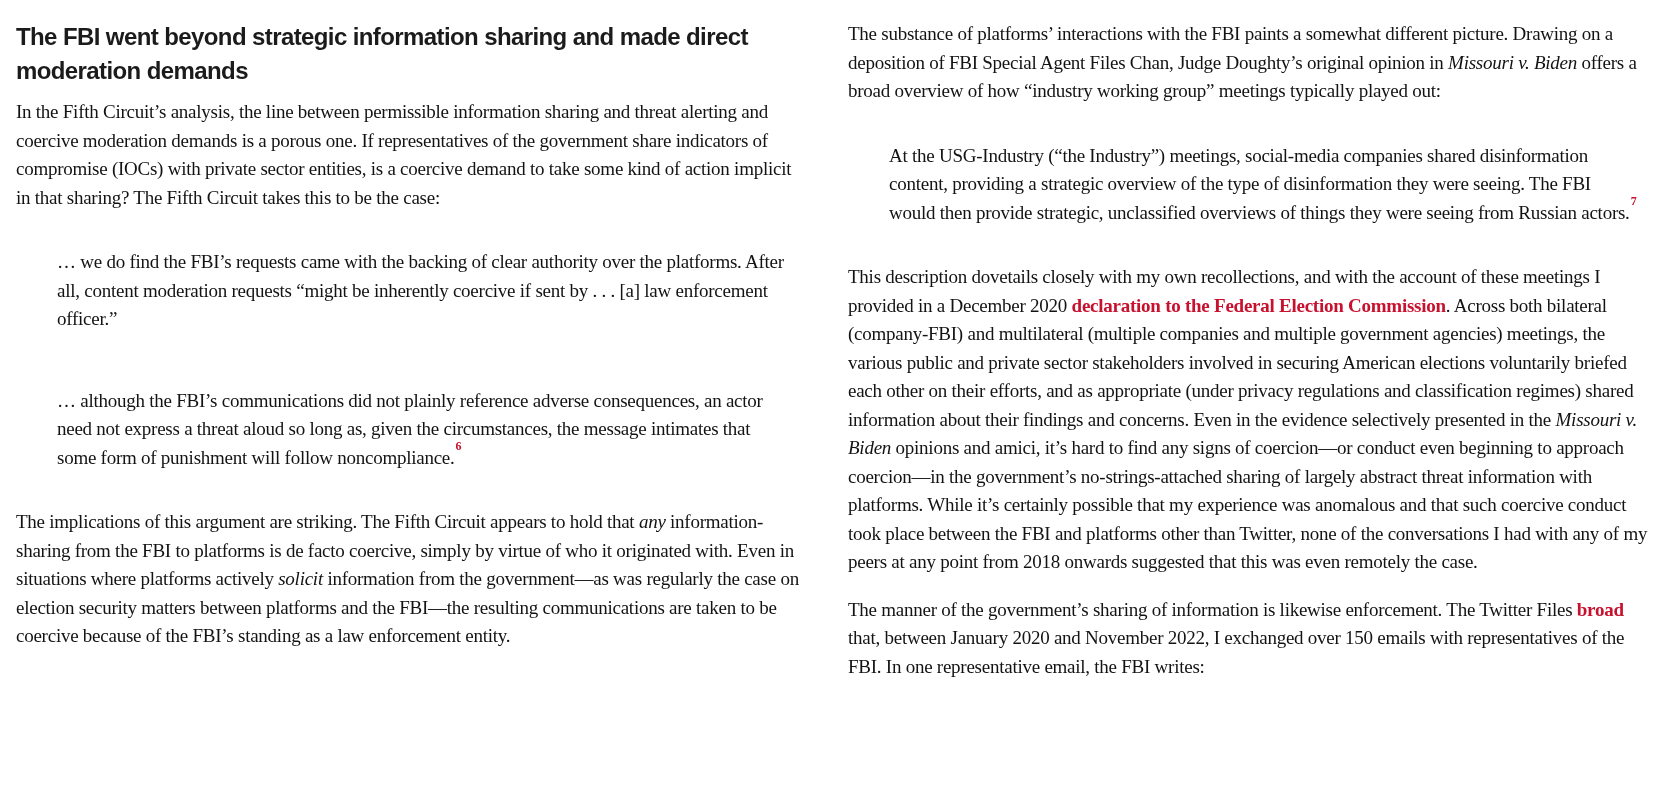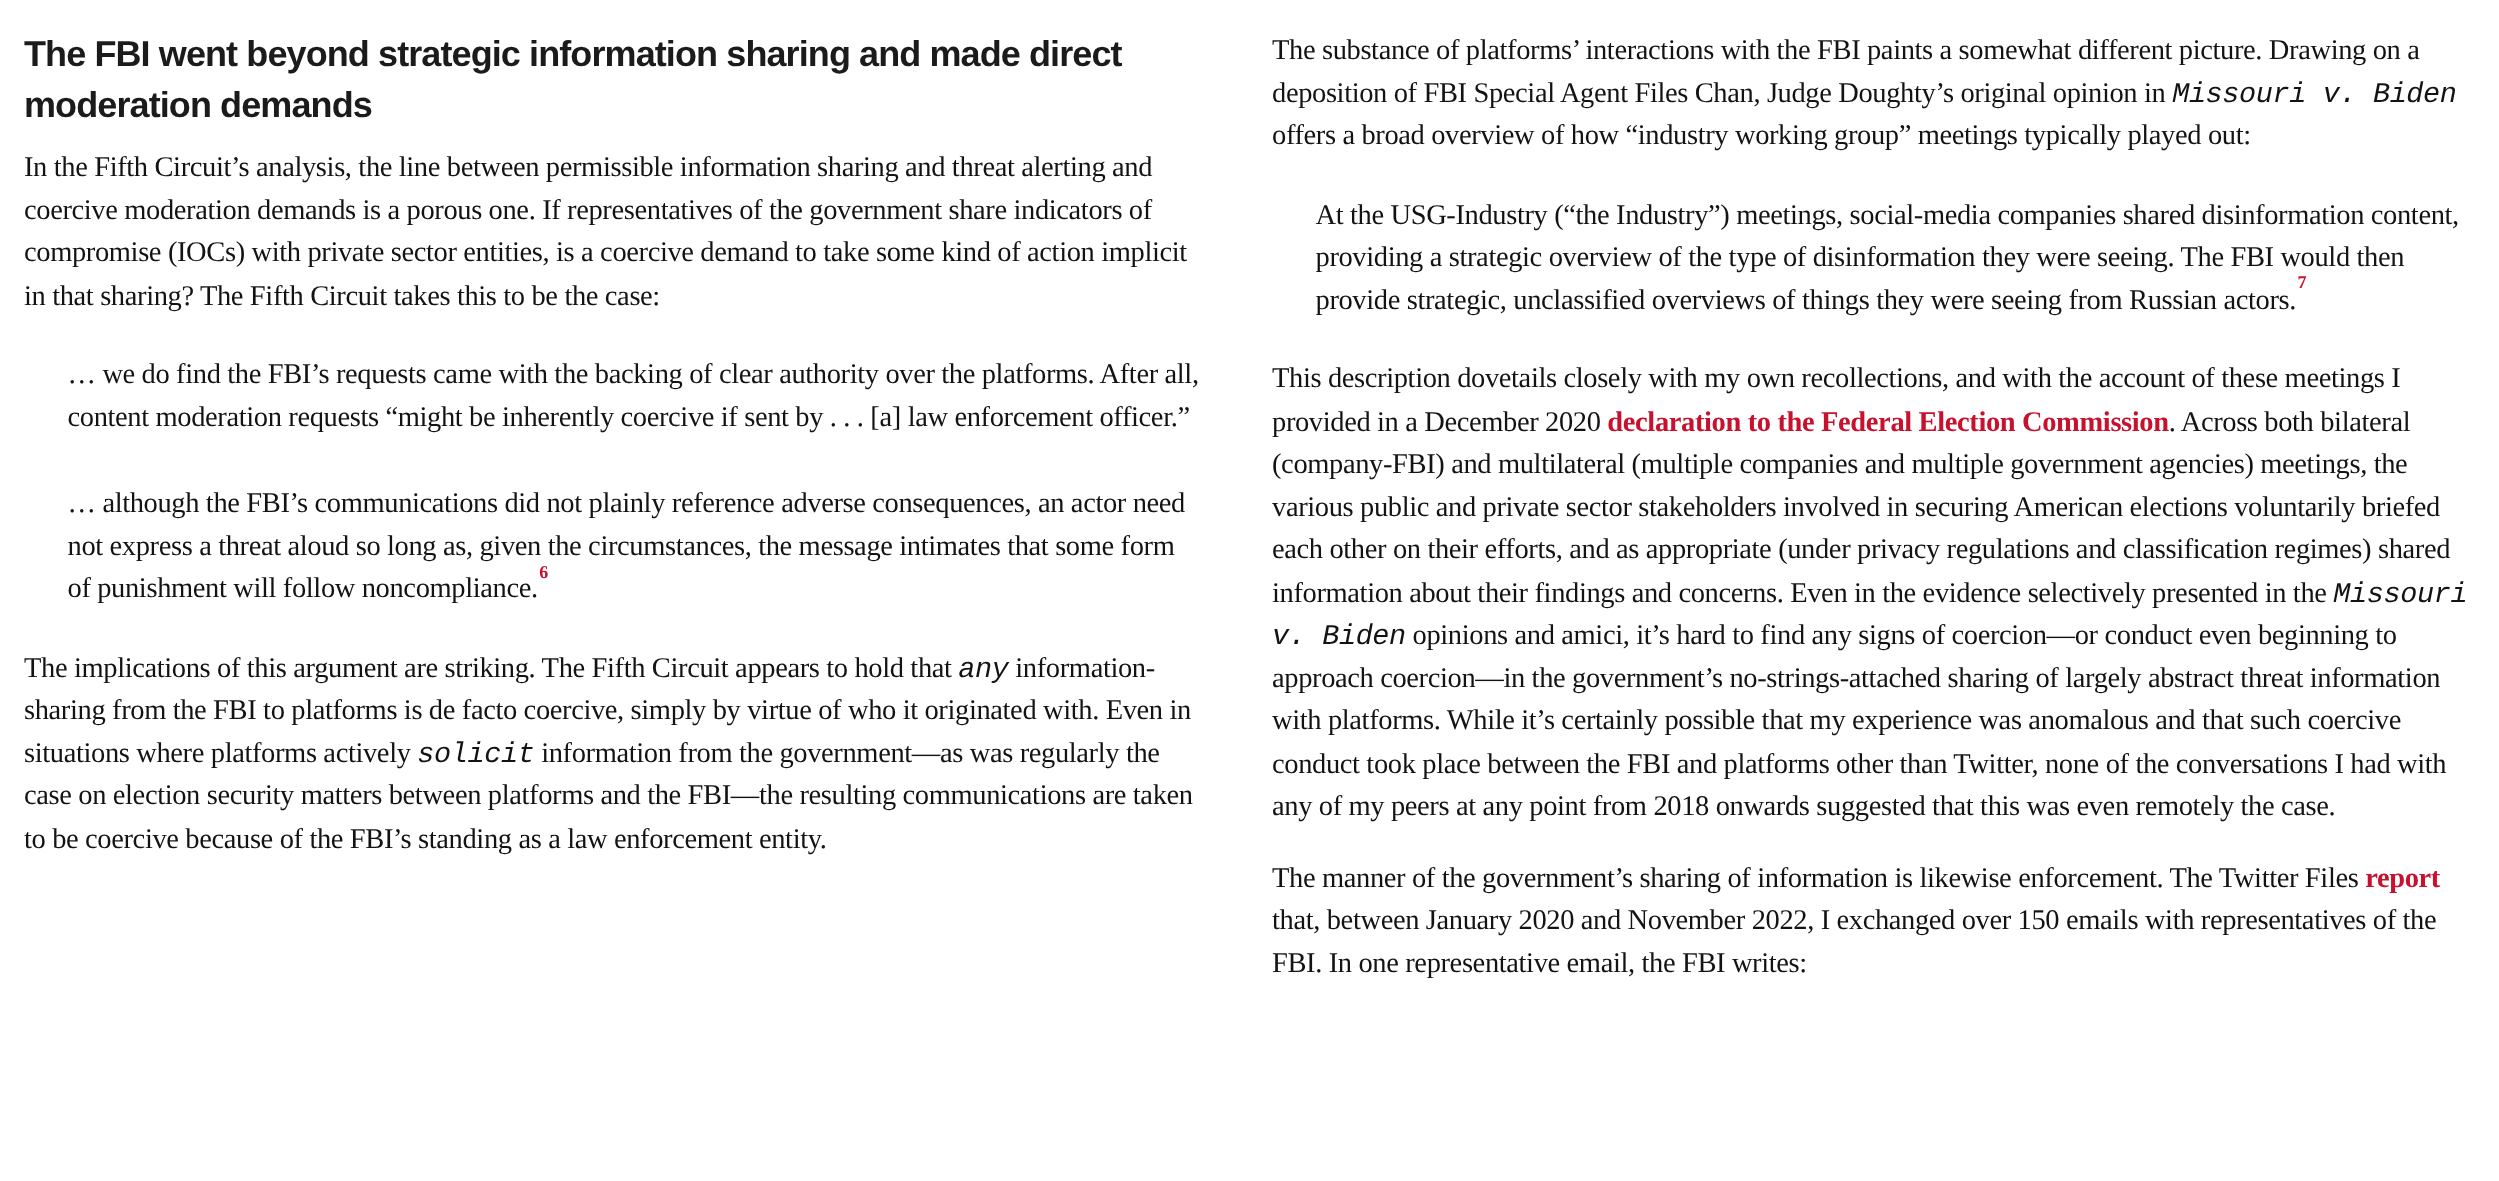--- a/index.html
+++ b/index.html
@@ -36,23 +36,23 @@
   p.body {
     font-size: 19px;
     line-height: 28.5px;
     letter-spacing: -0.25px;
     margin: 0 0 19px 0;
   }
   blockquote.quote {
     margin: 0 0 19px 0;
     padding: 5px 0 5px 29px;
   }
-  blockquote.quote p.body { margin: 0; }
+  blockquote.quote p.body { margin: 12px; }
 
-  em { font-style: italic; font-family: Liberation Mono, monospace; }
+  em { font-style: italic; }
 
   a.inline-link {
     color: var(--accent, #c8112e);
     font-weight: 700;
     text-decoration: none;
     cursor: pointer;
     font-family: Liberation Serif, serif;
   }
   sup.fn {
     color: var(--accent, #c8112e);
@@ -79,15 +79,15 @@
         <p class="body"><span>… although the FBI’s communications did not plainly reference adverse consequences, an actor need not express a threat aloud so long as, given the circumstances, the message intimates that some form of punishment will follow noncompliance.</span><sup class="fn">6</sup></p>
       </blockquote>
       <p class="body"><span>The implications of this argument are striking. The Fifth Circuit appears to hold that </span><em>any</em><span> information-sharing from the FBI to platforms is de facto coercive, simply by virtue of who it originated with. Even in situations where platforms actively </span><em>solicit</em><span> information from the government—as was regularly the case on election security matters between platforms and the FBI—the resulting communications are taken to be coercive because of the FBI’s standing as a law enforcement entity.</span></p>
     </section>
   <section class="col col-right">
       <p class="body"><span>The substance of platforms’ interactions with the FBI paints a somewhat different picture. Drawing on a deposition of FBI Special Agent Files Chan, Judge Doughty’s original opinion in </span><em>Missouri v. Biden</em><span> offers a broad overview of how “industry working group” meetings typically played out:</span></p>
       <blockquote class="quote">
         <p class="body"><span>At the USG-Industry (“the Industry”) meetings, social-media companies shared disinformation content, providing a strategic overview of the type of disinformation they were seeing. The FBI would then provide strategic, unclassified overviews of things they were seeing from Russian actors.</span><sup class="fn">7</sup></p>
       </blockquote>
       <p class="body"><span>This description dovetails closely with my own recollections, and with the account of these meetings I provided in a December 2020 </span><a class="inline-link" href="#">declaration to the Federal Election Commission</a><span>. Across both bilateral (company-FBI) and multilateral (multiple companies and multiple government agencies) meetings, the various public and private sector stakeholders involved in securing American elections voluntarily briefed each other on their efforts, and as appropriate (under privacy regulations and classification regimes) shared information about their findings and concerns. Even in the evidence selectively presented in the </span><em>Missouri v. Biden</em><span> opinions and amici, it’s hard to find any signs of coercion—or conduct even beginning to approach coercion—in the government’s no-strings-attached sharing of largely abstract threat information with platforms. While it’s certainly possible that my experience was anomalous and that such coercive conduct took place between the FBI and platforms other than Twitter, none of the conversations I had with any of my peers at any point from 2018 onwards suggested that this was even remotely the case.</span></p>
-      <p class="body"><span>The manner of the government’s sharing of information is likewise enforcement. The Twitter Files </span><a class="inline-link" href="#">report</a><span> that, between January 2020 and November 2022, I exchanged over 150 emails with representatives of the FBI. In one representative email, the FBI writes:</span></p>
+      <p class="body"><span>The manner of the government’s sharing of information is likewise enforcement. The Twitter Files </span><a class="inline-link" href="#">broad</a><span> that, between January 2020 and November 2022, I exchanged over 150 emails with representatives of the FBI. In one representative email, the FBI writes:</span></p>
     </section>
 </main>
 
 </body></html>

